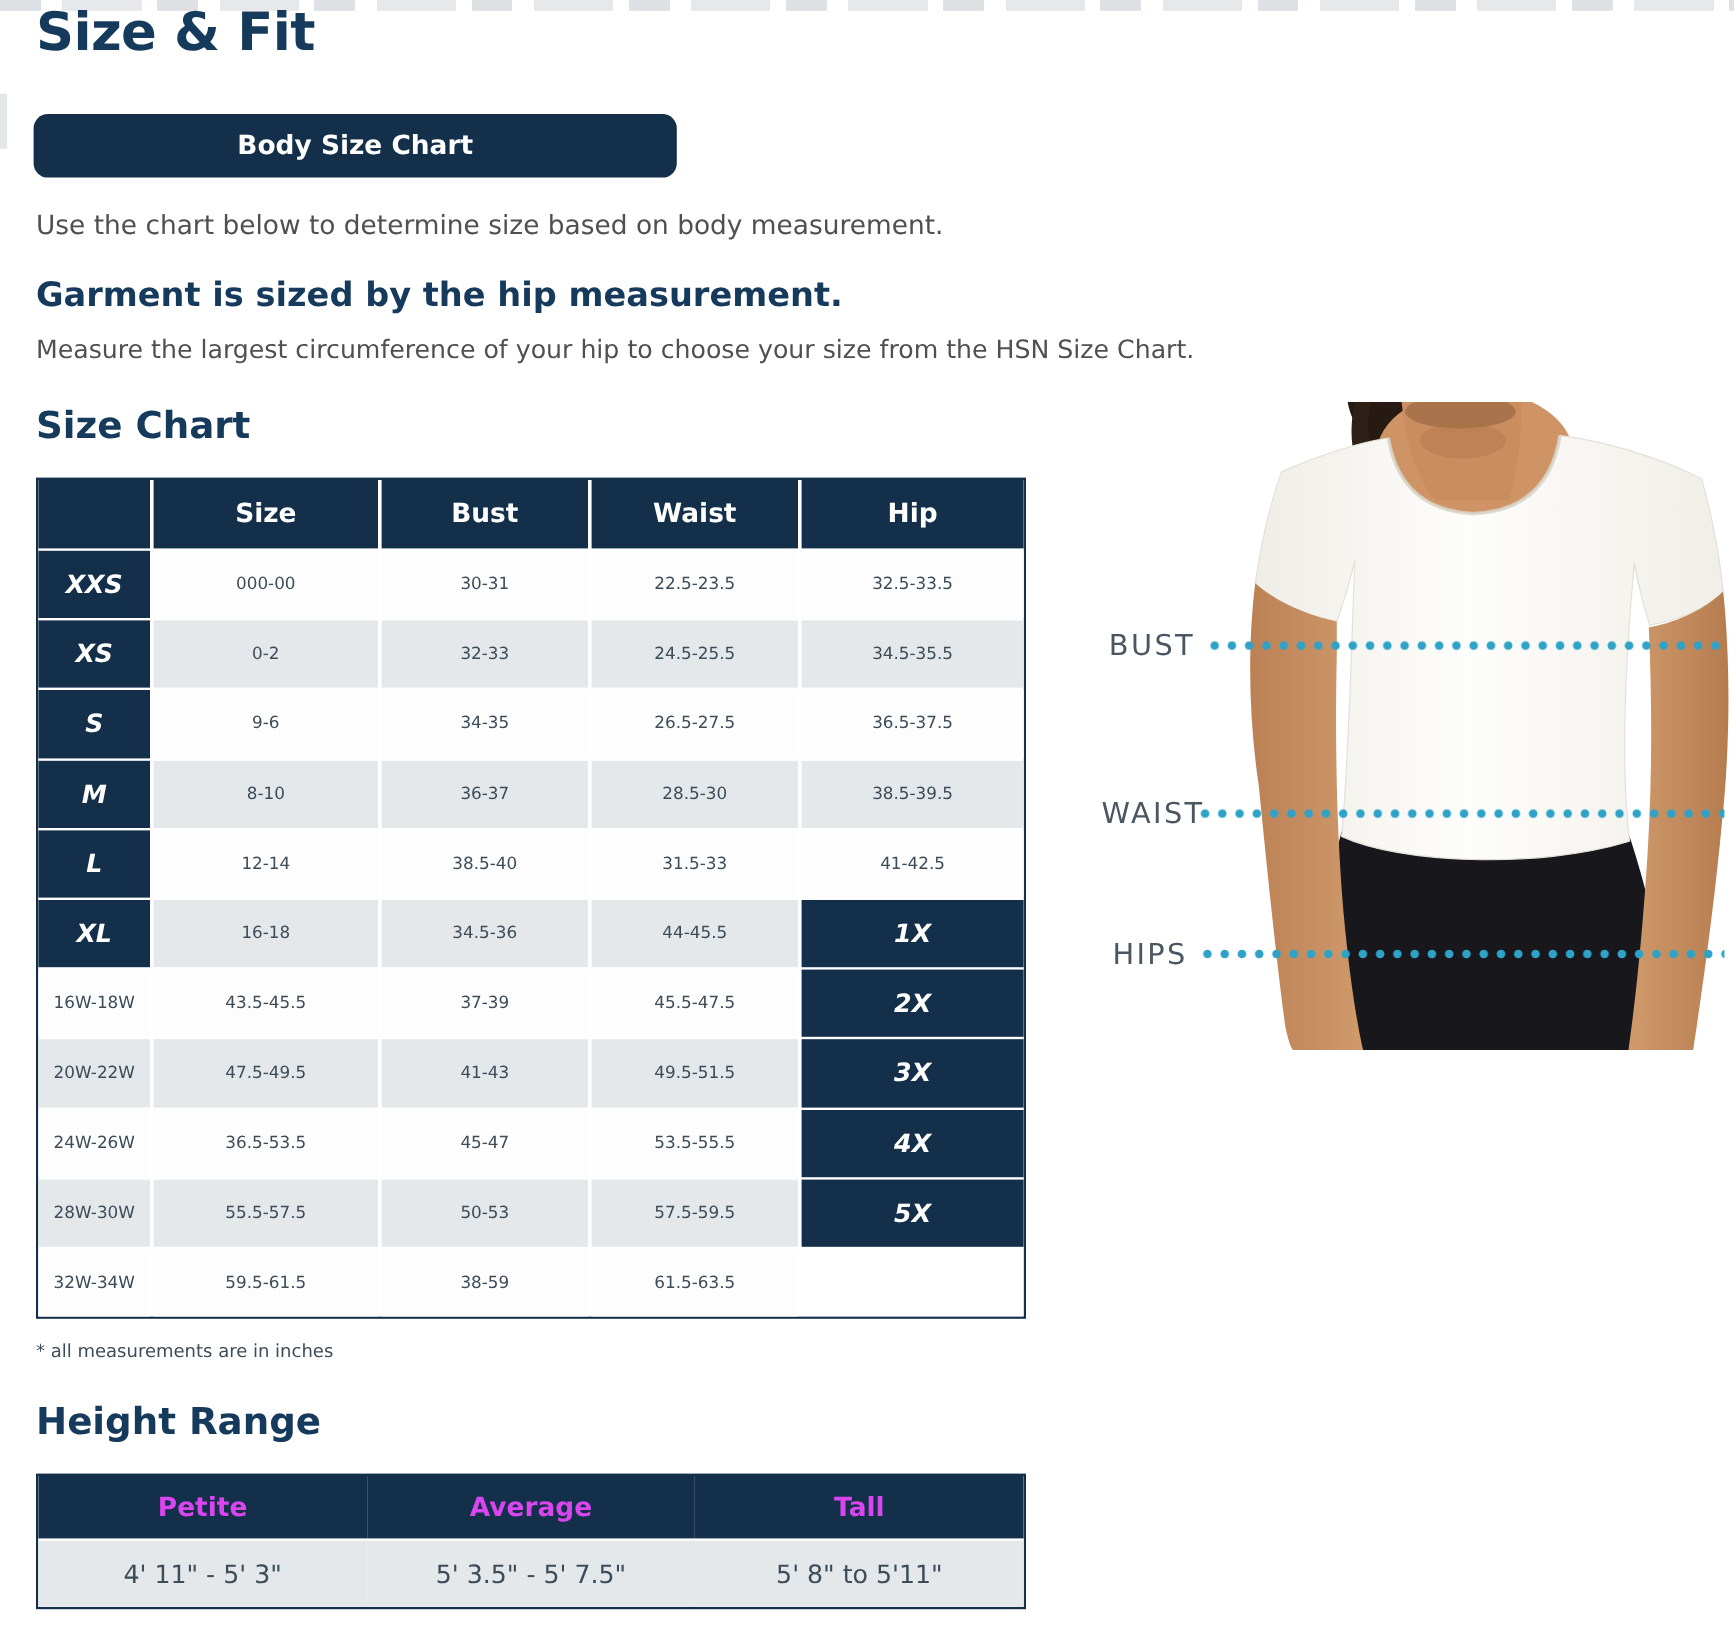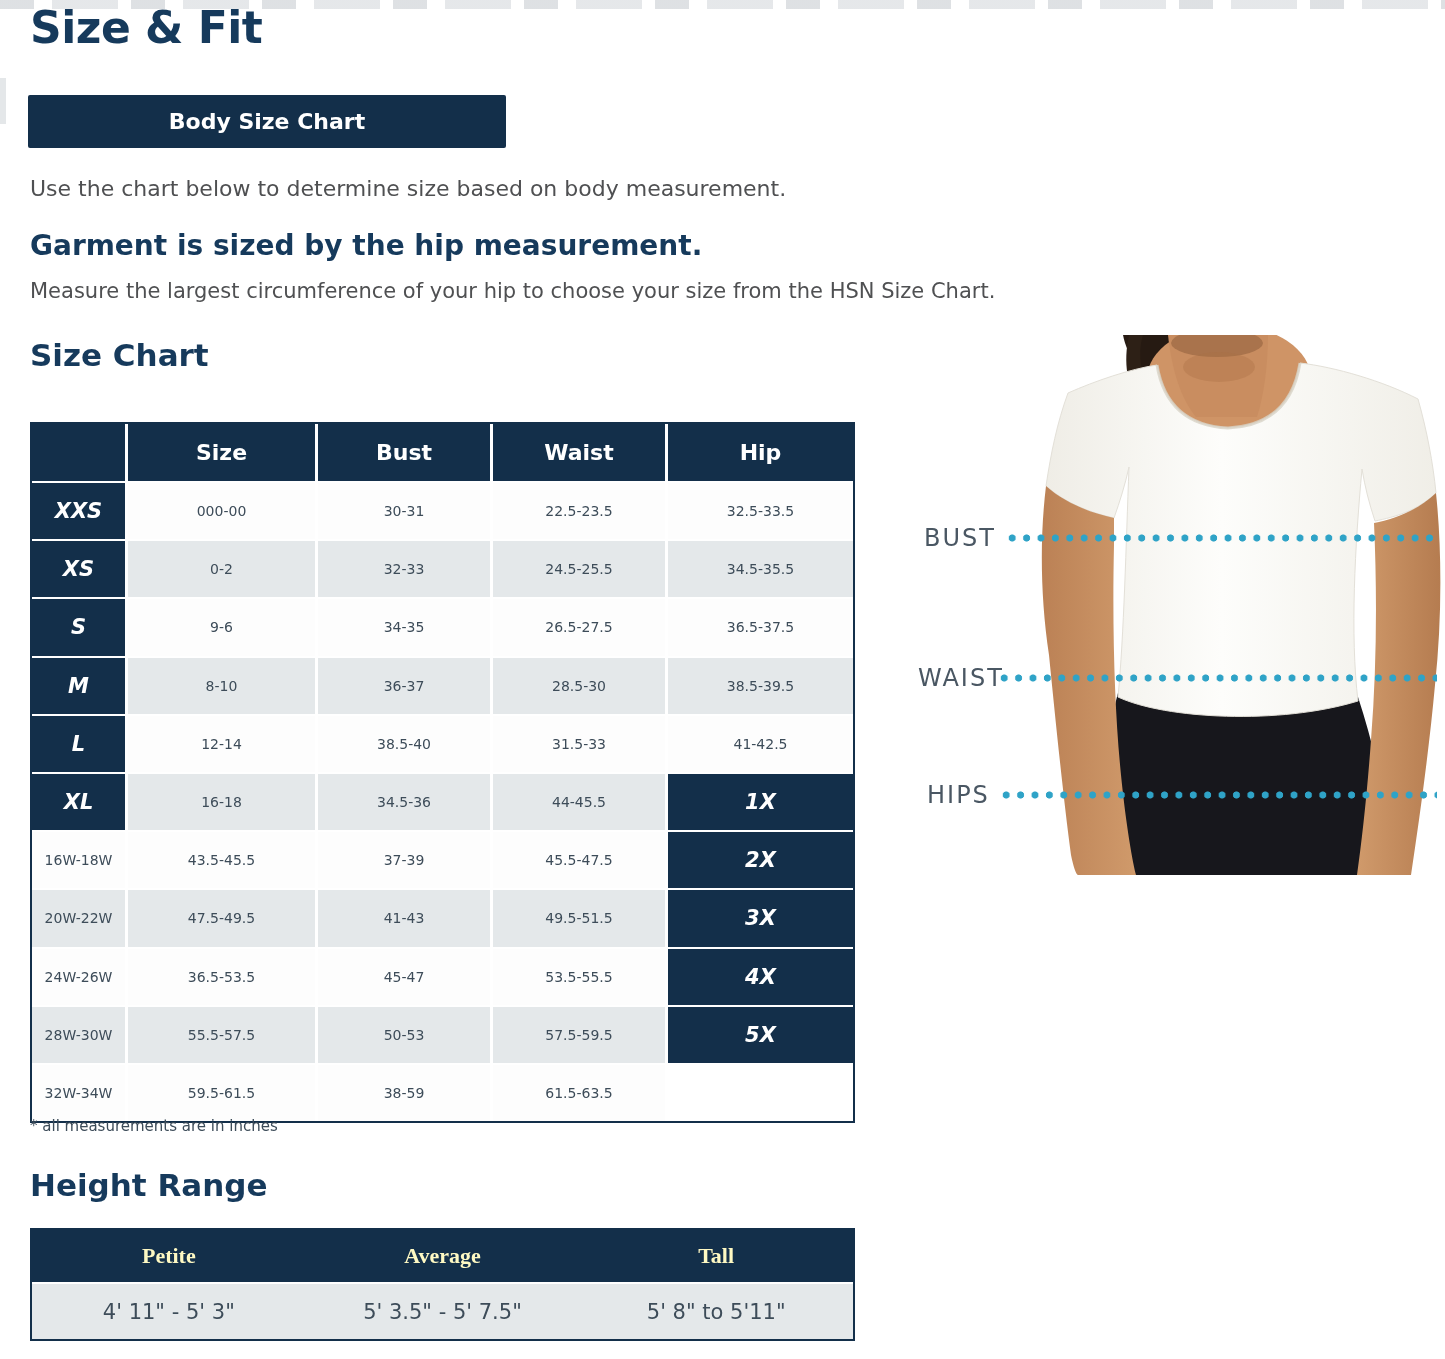--- a/index.html
+++ b/index.html
@@ -17,43 +17,43 @@
   *{margin:0;padding:0;box-sizing:border-box;}
   html,body{background:#fff;}
   body{font-family:"DejaVu Sans","Liberation Sans",sans-serif;}
   .page{position:relative;width:1445px;height:1359px;background:#fff;overflow:hidden;}
 
   .artifact-strip{position:absolute;left:0;top:0;width:1445px;height:9px;opacity:.22;
     background:repeating-linear-gradient(90deg,#6a7683 0 34px,transparent 34px 52px,#8b95a0 52px 118px,transparent 118px 131px);}
   .artifact-nub{position:absolute;left:0;top:78px;width:6px;height:46px;background:#c9cfd4;opacity:.5;}
 
   .h1{position:absolute;left:30px;top:2px;font-size:44px;font-weight:bold;color:var(--heading);letter-spacing:-.5px;}
-  .btn{position:absolute;left:28px;top:95px;width:478px;height:53px;background:var(--navy);
-    color:#fff;font-size:22px;font-weight:bold;border:none;border-radius:2px;
+  .btn{position:absolute;left:28px;top:95px;width:536px;height:53px;background:var(--navy);
+    color:#fff;font-size:22px;font-weight:bold;border:none;border-radius:12px;
     display:flex;align-items:center;justify-content:center;cursor:pointer;font-family:inherit;}
   .p1{position:absolute;left:30px;top:176px;font-size:22px;color:var(--body-text);}
   .h2-garment{position:absolute;left:30px;top:229px;font-size:28px;font-weight:bold;color:var(--heading);}
   .p2{position:absolute;left:30px;top:279px;font-size:21px;color:var(--body-text);}
   .h2-size{position:absolute;left:30px;top:337px;font-size:31px;font-weight:bold;color:var(--heading);}
 
-  .size-table{position:absolute;left:30px;top:422px;width:825px;border:2px solid var(--navy);background:#3b82f6;}
+  .size-table{position:absolute;left:30px;top:398px;width:825px;border:2px solid var(--navy);background:#3b82f6;}
   .size-grid{display:grid;grid-template-columns:93px 187px 172px 172px 185px;column-gap:3px;row-gap:2px;background:#fff;}
   .cell{display:flex;align-items:center;justify-content:center;font-size:14px;}
   .cell.head{height:57px;background:var(--navy);color:#fff;font-weight:bold;font-size:22px;}
   .cell.rowlabel{height:56.2px;background:var(--navy);color:#fff;font-weight:bold;font-size:21px;font-style:italic;}
   .cell.data{height:56.2px;background:#fdfdfd;color:var(--cell-text);}
   .cell.data.alt{background:var(--row-alt);}
 
   .footnote{position:absolute;left:30px;top:1117px;font-size:15px;color:var(--cell-text);}
   .h2-height{position:absolute;left:30px;top:1167px;font-size:31px;font-weight:bold;color:var(--heading);}
 
   .height-table{position:absolute;left:30px;top:1228px;width:825px;border:2px solid var(--navy);background:#fff;}
   .height-grid{display:grid;grid-template-columns:1fr 1fr 1fr;row-gap:2px;background:#fff;}
-  .height-grid .hcell{height:52px;background:var(--navy);color:#fef9c3;font-weight:bold;font-size:22px;
-    display:flex;align-items:center;justify-content:center;font-family:Liberation Serif, serif;}
+  .height-grid .hcell{height:52px;background:var(--navy);color:#d946ef;font-weight:bold;font-size:22px;
+    display:flex;align-items:center;justify-content:center;}
   .height-grid .vcell{height:55px;background:var(--row-alt);color:var(--cell-text);font-size:21px;
     display:flex;align-items:center;justify-content:center;}
 
   .figure-wrap{position:absolute;left:1005px;top:335px;width:440px;height:540px;}
   .meas-label{position:absolute;font-size:24px;letter-spacing:2px;color:var(--label-gray);}
   .lbl-bust{left:924px;top:524px;}
   .lbl-waist{left:918px;top:664px;}
   .lbl-hips{left:927px;top:781px;}
   .dots{position:absolute;height:10px;
     background-image:radial-gradient(circle,var(--dot-teal) 3.2px,transparent 3.9px);

